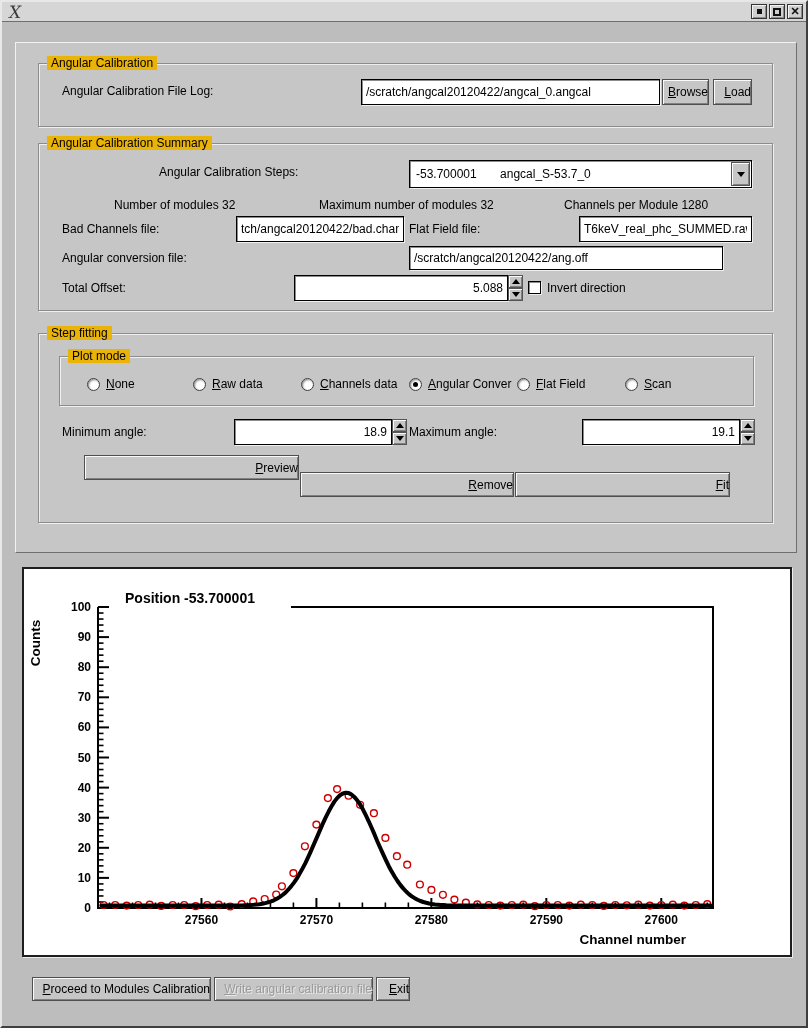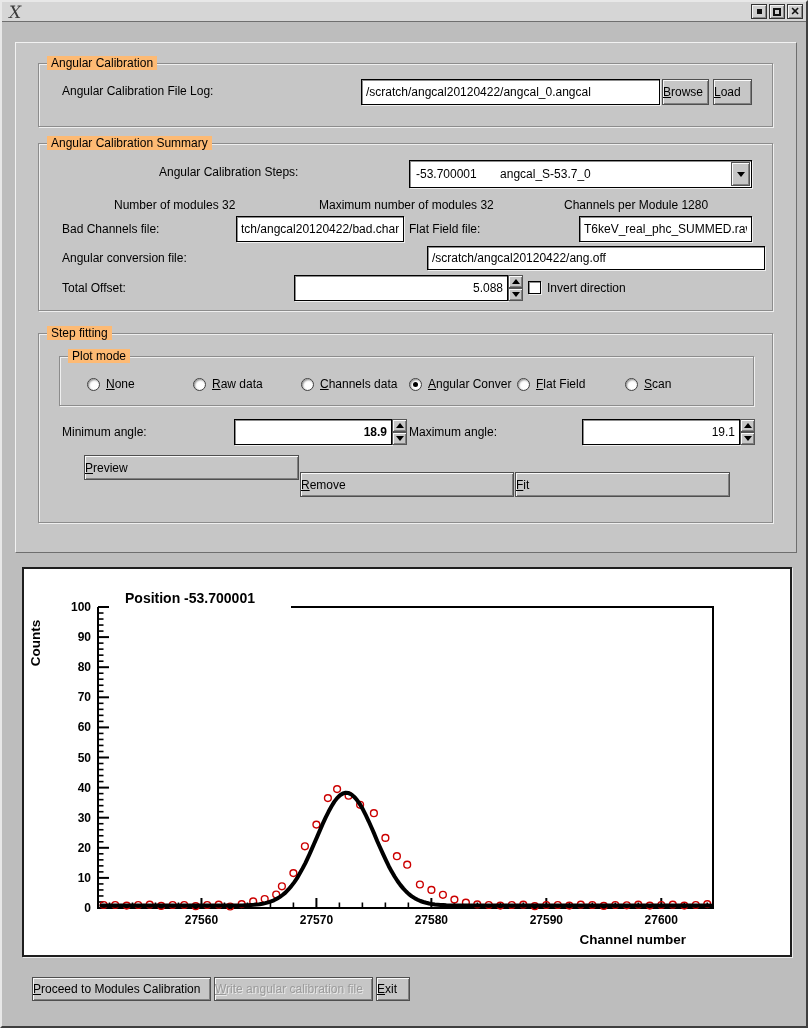--- a/index.html
+++ b/index.html
@@ -34,38 +34,38 @@
   .panel-raised{
     position:absolute;background:#c6c6c6;
     border:1px solid;border-color:#f2f2f2 #6e6e6e #6e6e6e #f2f2f2;
   }
   .groupbox{
     position:absolute;
     border:1px solid #8c8c8c;
     box-shadow:1px 1px 0 #efefef, inset 1px 1px 0 #efefef;
   }
   .group-label{
-    position:absolute;top:-8px;left:8px;background:#fdba74;
+    position:absolute;top:-8px;left:8px;background:#eab308;
     padding:0 4px;font-size:12px;white-space:nowrap;
   }
   .lbl{position:absolute;white-space:nowrap;font-size:12px;}
   .field{
     position:absolute;background:#fff;color:#000;
     border:1px solid #000;
     box-shadow:1px 1px 0 #efefef, inset 1px 1px 0 #8d8d8d;
     font-family:"Liberation Sans", sans-serif;font-size:12px;
     padding:0 4px;margin:0;
   }
   input.field{outline:none;}
   .btn{
     position:absolute;background:#c6c6c6;color:#000;
     border:1px solid #4f4f4f;
     box-shadow:inset 1px 1px 0 #fafafa, inset -1px -1px 0 #808080;
     font-family:"Liberation Sans", sans-serif;font-size:12px;
-    display:flex;align-items:center;justify-content:flex-start;
+    display:flex;align-items:center;justify-content:flex-end;
     padding:0;white-space:nowrap;
   }
   .btn.disabled{color:#9b9b9b;text-shadow:1px 1px 0 #e9e9e9;}
   .mn{display:inline-block;}
   .mn::first-letter{text-decoration:underline;}
   
   .combo{
     position:absolute;background:#fff;
     border:1px solid #000;box-shadow:1px 1px 0 #efefef, inset 1px 1px 0 #8d8d8d;
   }
@@ -159,21 +159,21 @@
       <span class="lbl" style="left:75px;top:54px;">Number of modules 32</span>
       <span class="lbl" style="left:280px;top:54px;">Maximum number of modules 32</span>
       <span class="lbl" style="left:525px;top:54px;">Channels per Module 1280</span>
 
       <span class="lbl" style="left:23px;top:78px;">Bad Channels file:</span>
       <input class="field" style="left: 197px; top: 72px; width: 168px; height: 26px;" readonly="" value="tch/angcal20120422/bad.chan">
       <span class="lbl" style="left:370px;top:78px;">Flat Field file:</span>
       <input class="field" style="left: 540px; top: 72px; width: 173px; height: 26px;" readonly="" value="T6keV_real_phc_SUMMED.raw">
 
       <span class="lbl" style="left:23px;top:107px;">Angular conversion file:</span>
-      <input class="field" style="left: 388px; top: 102px; width: 338px; height: 24px;" readonly="" value="/scratch/angcal20120422/ang.off">
+      <input class="field" style="left: 370px; top: 102px; width: 314px; height: 24px;" readonly="" value="/scratch/angcal20120422/ang.off">
 
       <span class="lbl" style="left:23px;top:137px;">Total Offset:</span>
       <input class="field num" style="left: 255px; top: 131px; width: 214px; height: 26px;" readonly="" value="5.088">
       <div class="spin-col" style="left:469px;top:131px;height:26px;">
         <button class="spin-btn">
             <span class="tri-up"></span>
           </button>
         <button class="spin-btn">
             <span class="tri-down"></span>
           </button>
@@ -207,21 +207,21 @@
           <span class="radio"></span>
           <span class="mn">Flat Field</span>
         </div>
         <div class="radio-item" style="left:565px;top:20px;">
           <span class="radio"></span>
           <span class="mn">Scan</span>
         </div>
       </div>
 
       <span class="lbl" style="left:23px;top:91px;">Minimum angle:</span>
-      <input class="field num" style="left: 195px; top: 85px; width: 158px; height: 26px; font-weight: bold;" readonly="" value="18.9">
+      <input class="field num" style="left: 195px; top: 85px; width: 158px; height: 26px;" readonly="" value="18.9">
       <div class="spin-col" style="left:353px;top:85px;height:26px;">
         <button class="spin-btn">
             <span class="tri-up"></span>
           </button>
         <button class="spin-btn">
             <span class="tri-down"></span>
           </button>
       </div>
 
       <span class="lbl" style="left:370px;top:91px;">Maximum angle:</span>

